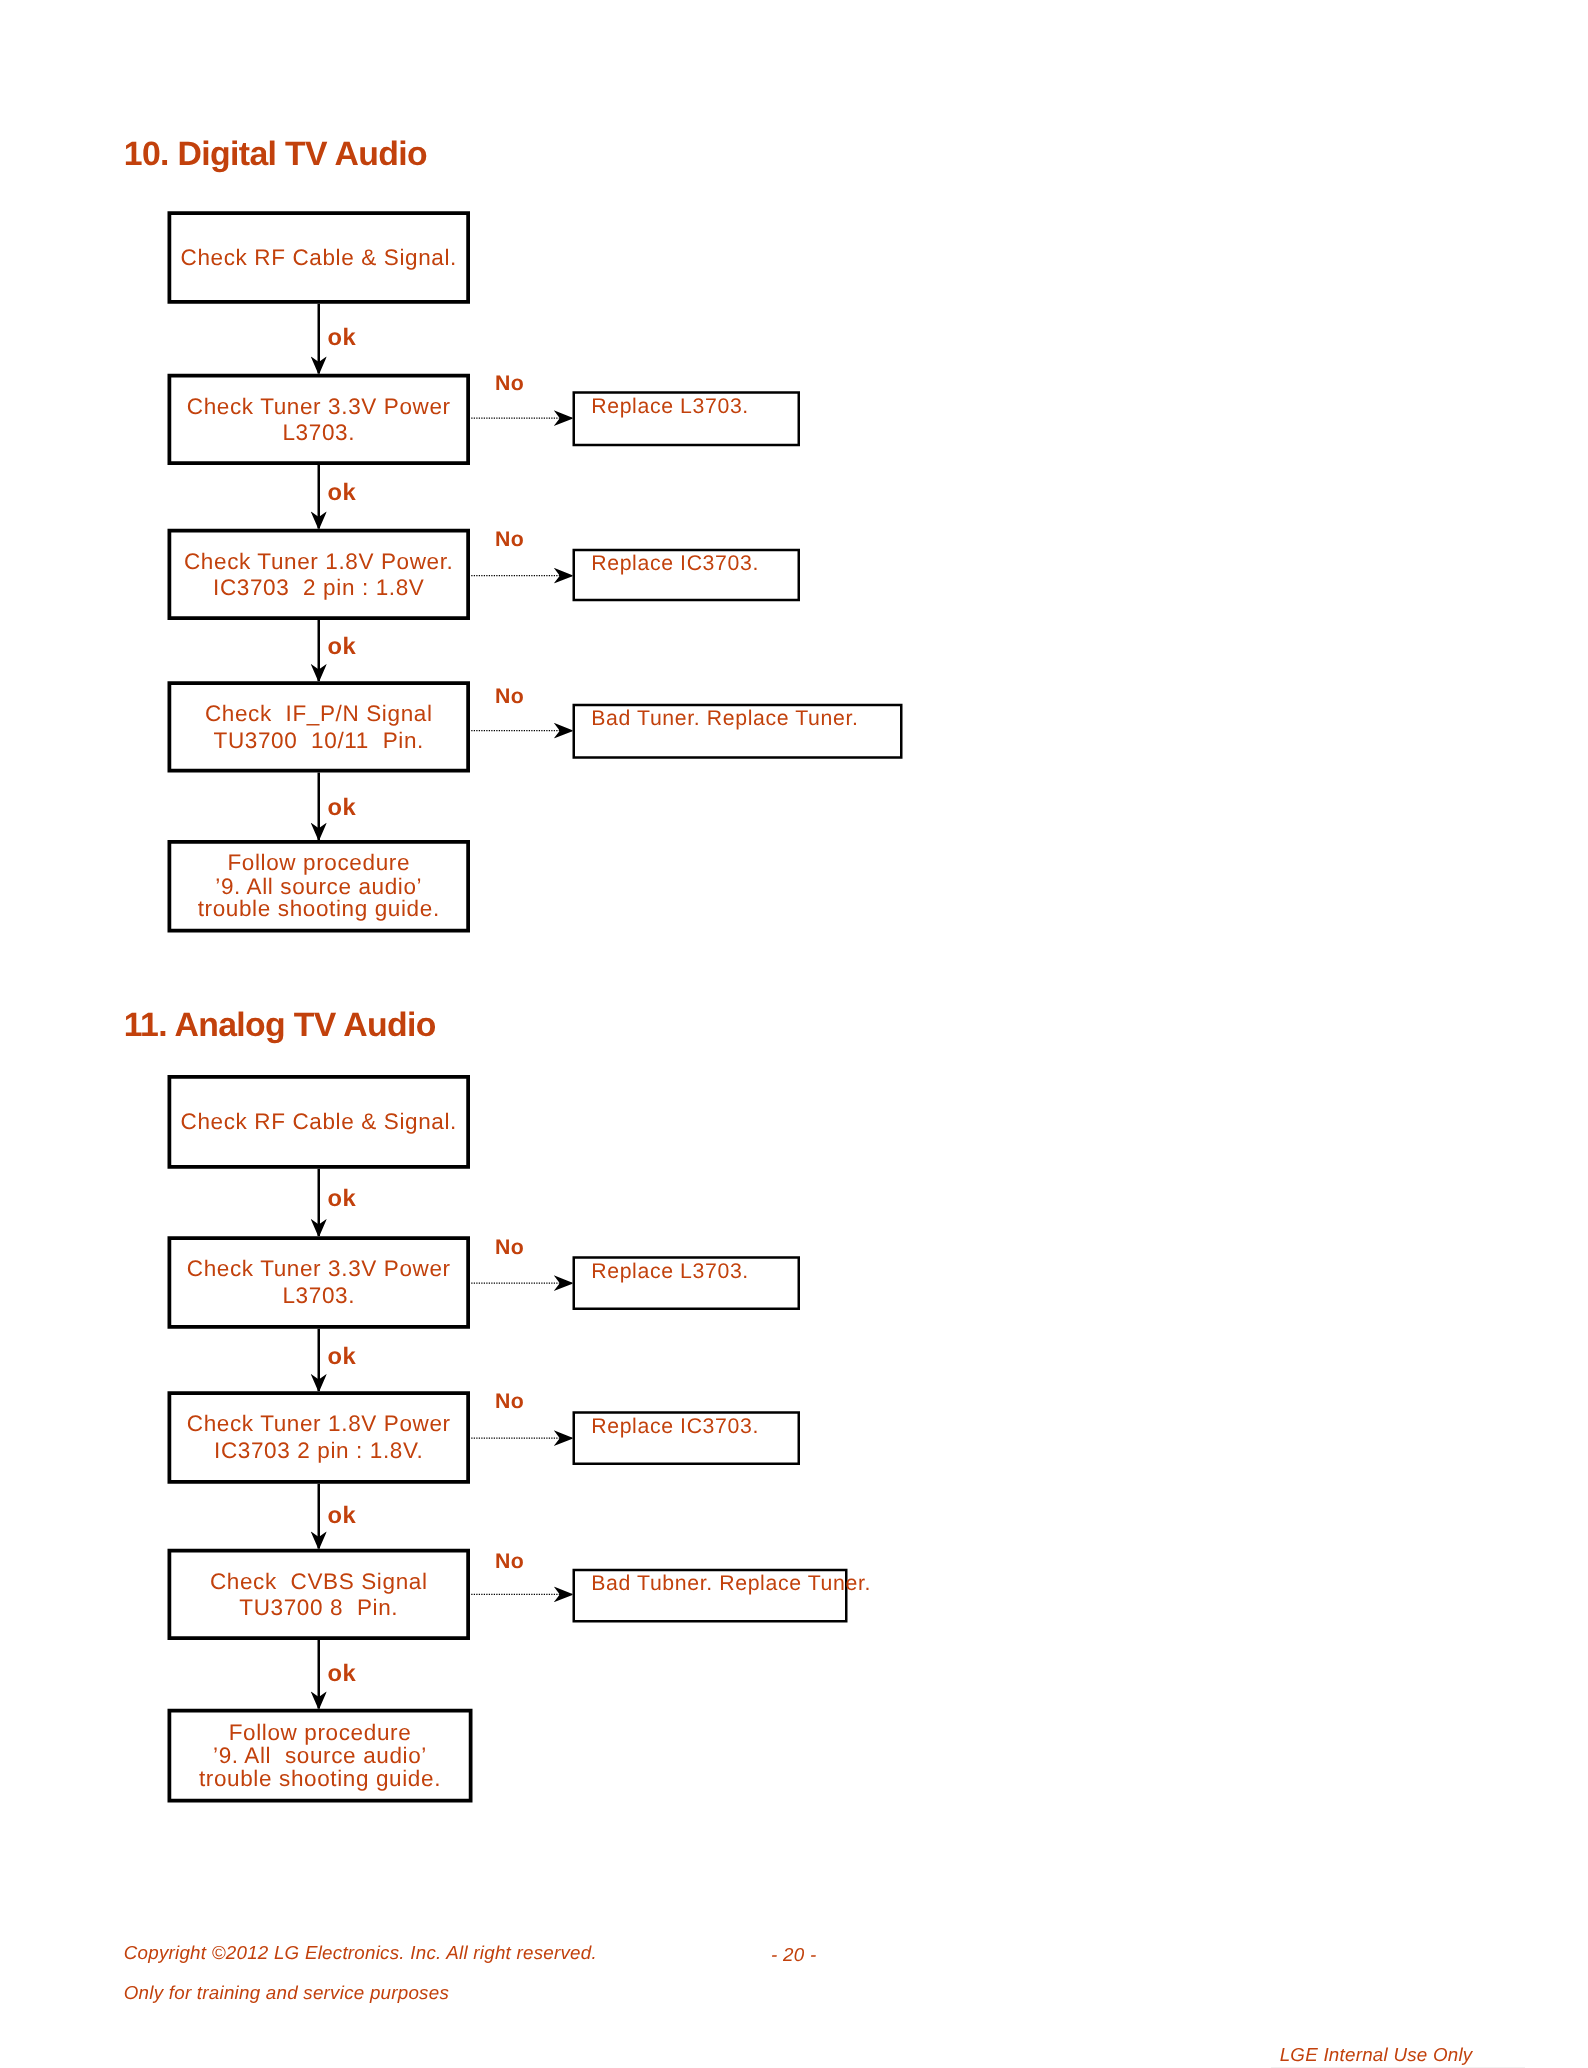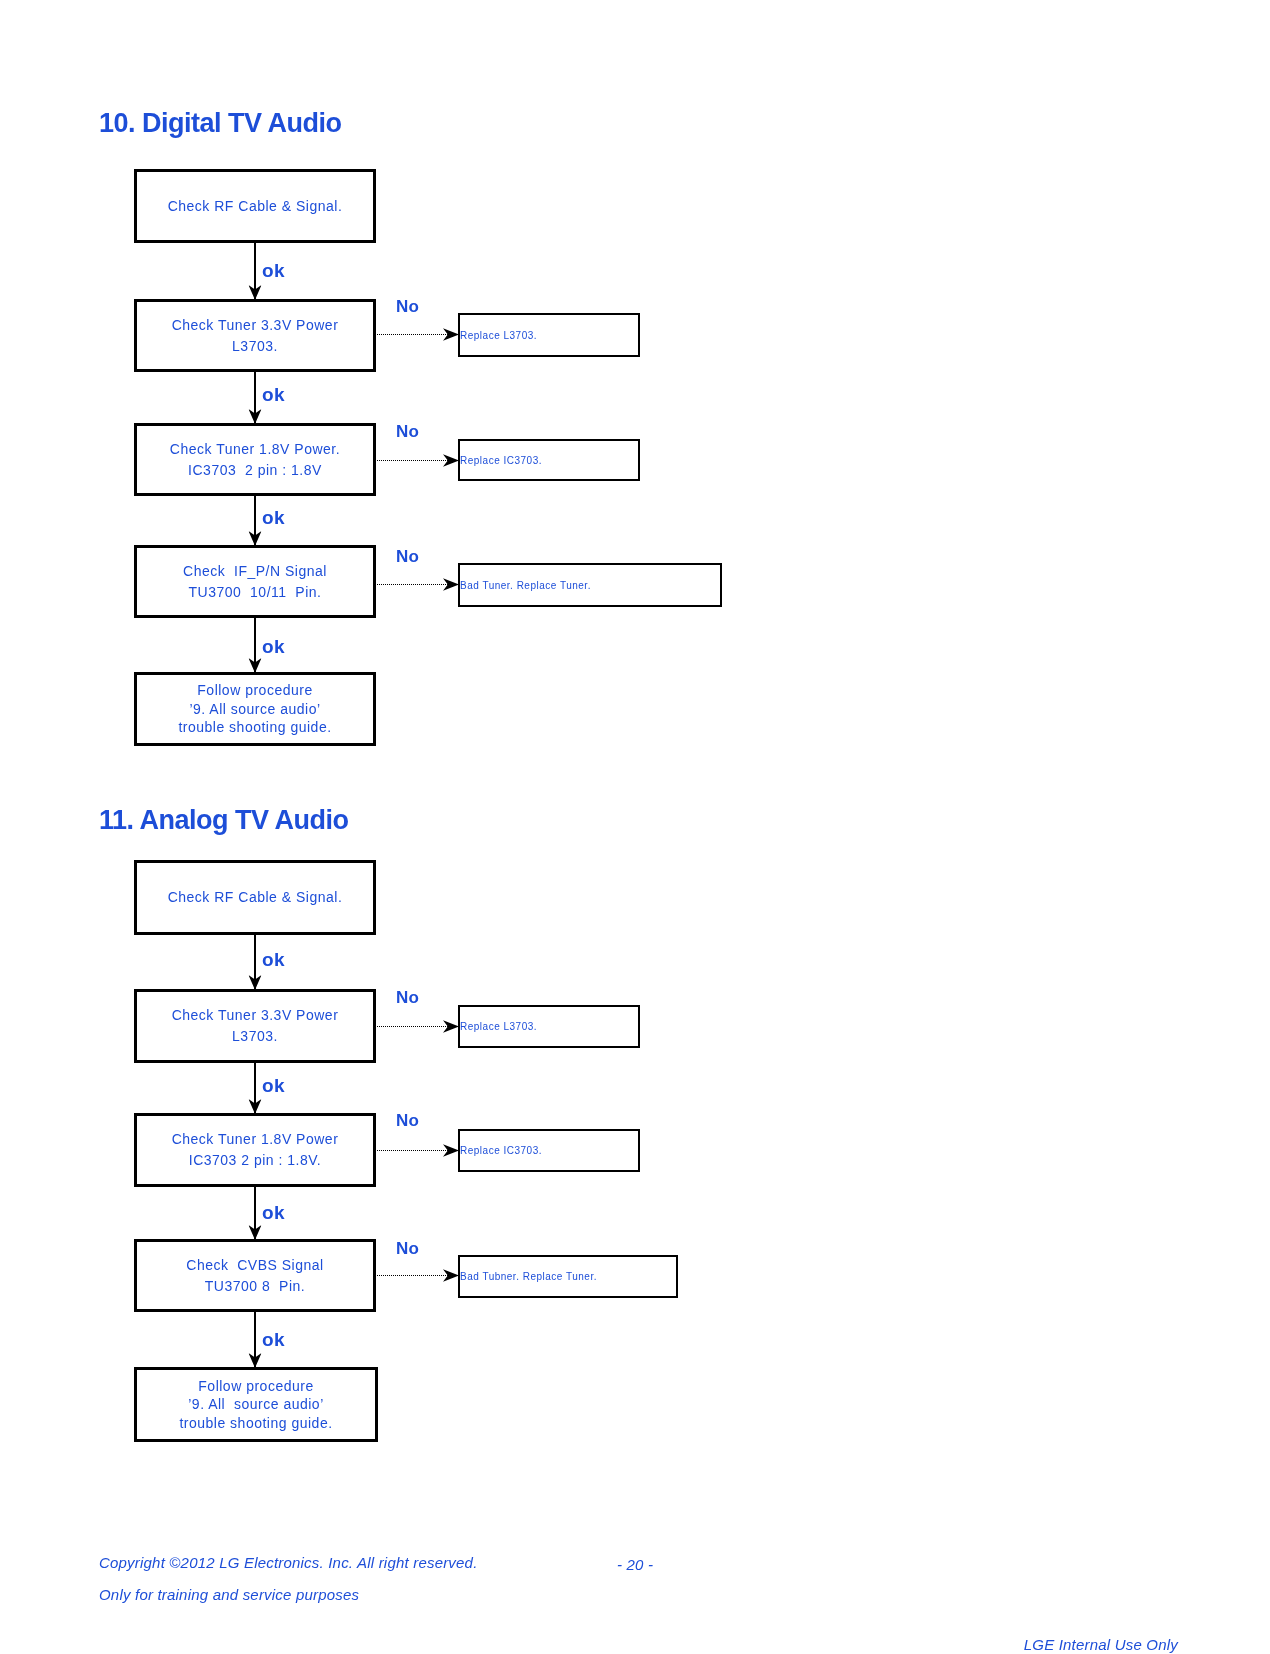--- a/index.html
+++ b/index.html
@@ -1,34 +1,35 @@
 <!DOCTYPE html>
 <html><head>
 <meta charset="utf-8">
 <style>
   html,body{margin:0;padding:0;background:#e8e8e8;}
   .page{
     position:relative;width:1270px;height:1654px;background:#ffffff;
-    font-family:"Liberation Sans", sans-serif;color:#1d4ed8;overflow:hidden;
+    font-family:"Liberation Sans", sans-serif;color:#c2410c;overflow:hidden;
     margin:0 auto;
   }
   .sec-title{
     position:absolute;font-size:27px;font-weight:bold;letter-spacing:-0.5px;
     white-space:pre;
   }
   .node{
     position:absolute;border:3px solid #000;background:#fff;box-sizing:border-box;
     display:flex;flex-direction:column;justify-content:center;align-items:center;
-    font-size:14px;letter-spacing:0.5px;text-align:center;
+    font-size:18px;letter-spacing:0.5px;text-align:center;
   }
   .node .line{white-space:pre;line-height:21px;}
   .node.lines3 .line{line-height:18.5px;}
   .rnode{
     position:absolute;border:2.5px solid #000;background:#fff;box-sizing:border-box;
-    display:flex;align-items:center;font-size:10px;letter-spacing:0.5px;
+    display:flex;font-size:17px;letter-spacing:0.5px;
+    padding-left:13px;
   }
   .rnode .line{white-space:pre;}
   .varrow{position:absolute;width:2px;background:#000;}
   .varrow .head{
     position:absolute;bottom:-1px;left:50%;transform:translateX(-50%);
     width:13px;height:15px;background:#000;
     clip-path:polygon(0 0,50% 100%,100% 0,50% 30%);
   }
   .harrow{position:absolute;border-top:1.5px dotted #000;height:0;}
   .harrow .head{

